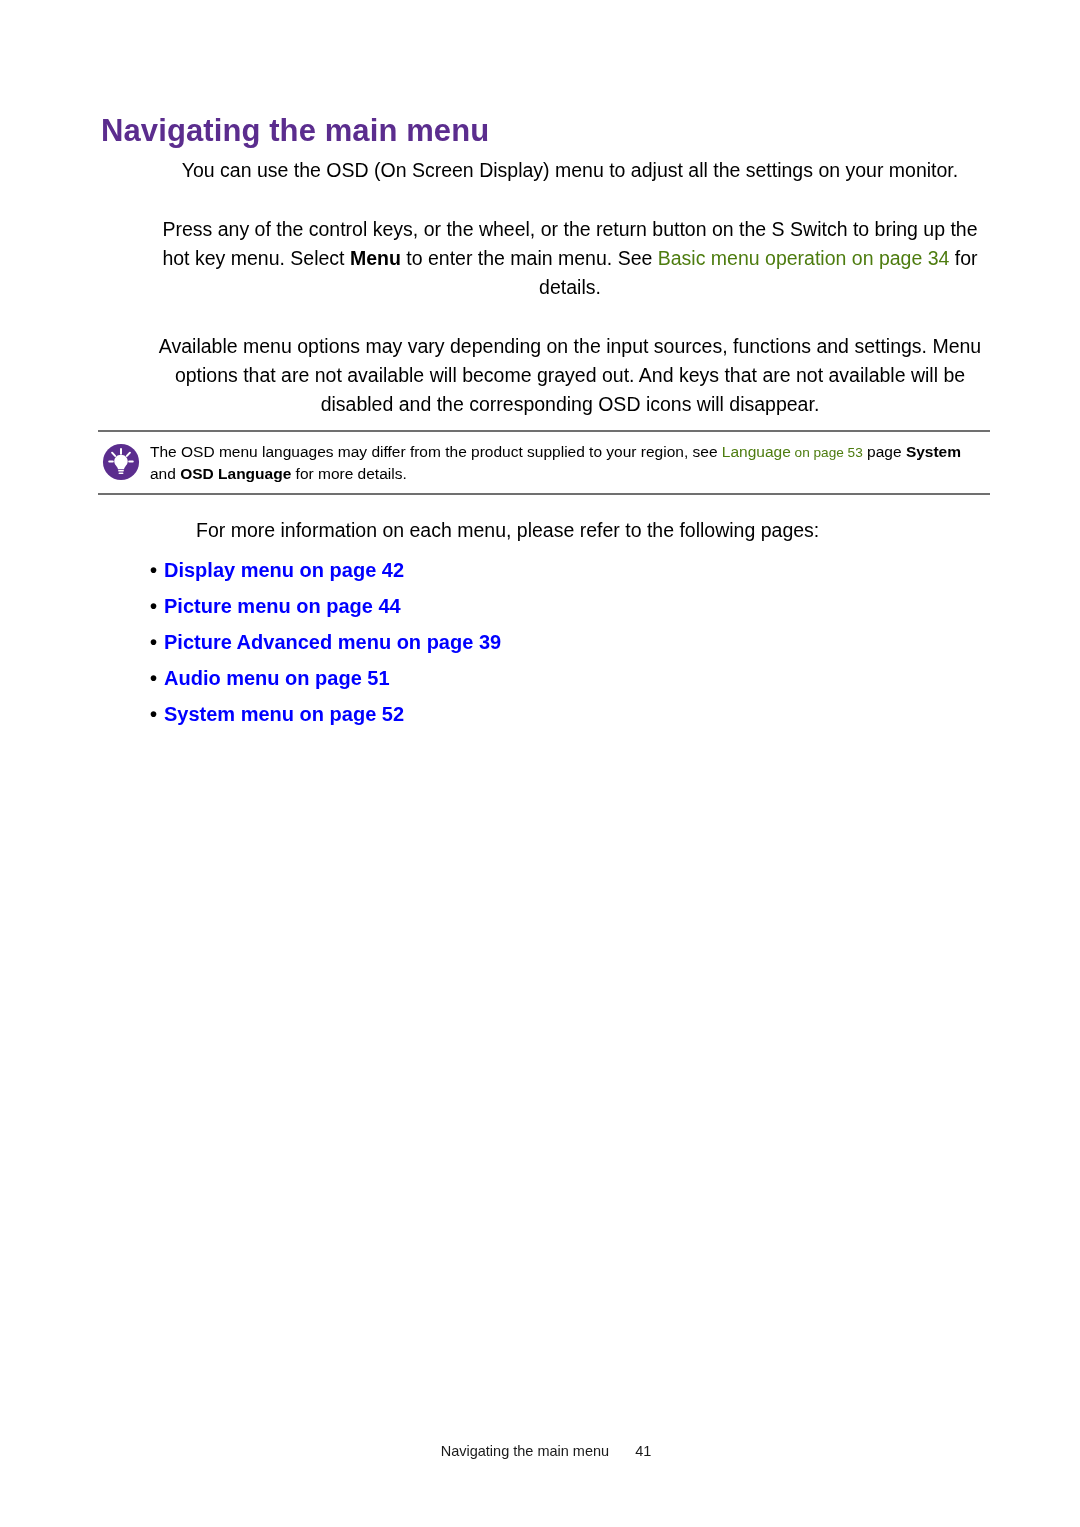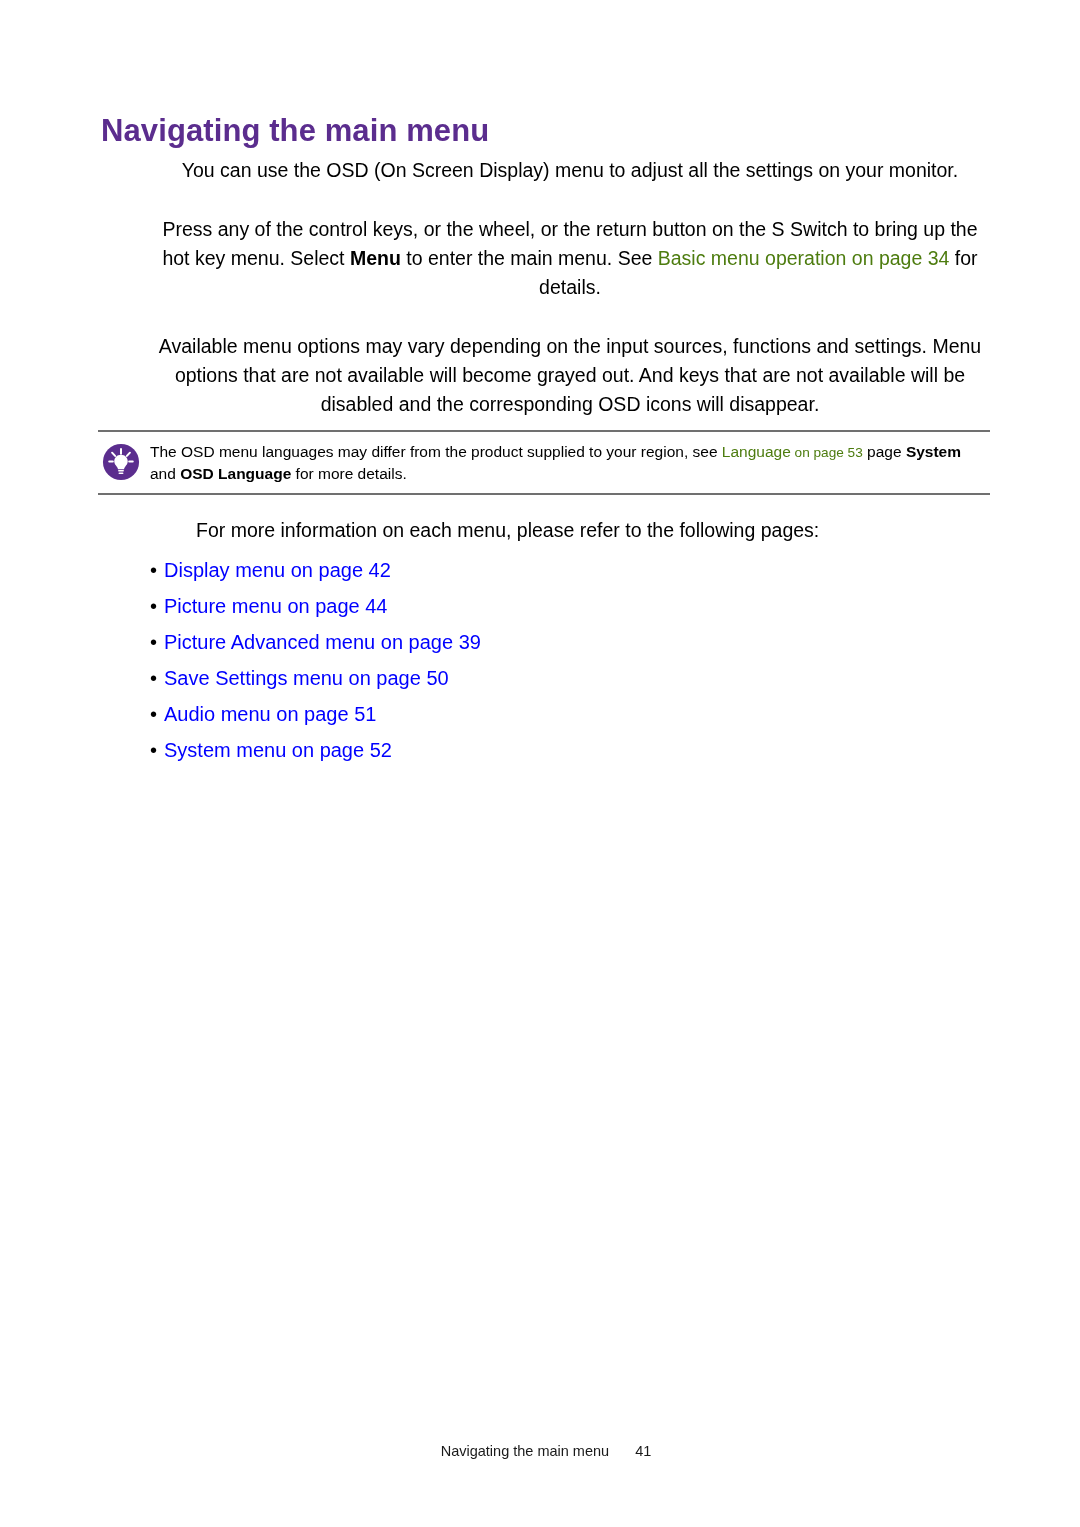--- a/index.html
+++ b/index.html
@@ -104,20 +104,21 @@
   }
 
   
   .bullets {
     position: absolute;
     left: 150px;
     top: 552px;
     margin: 0;
     padding: 0;
     list-style: none;
+    font-weight: bold;
   }
   .bullets li {
     font-size: 20px;
     line-height: 36px;
     height: 36px;
     white-space: nowrap;
   }
   .bullet-dot {
     color: #000000;
     display: inline-block;
@@ -195,23 +196,20 @@
     <li>
       <span class="bullet-dot">•</span><a href="#">Display menu on page 42</a>
     </li>
     <li>
       <span class="bullet-dot">•</span><a href="#">Picture menu on page 44</a>
     </li>
     <li>
       <span class="bullet-dot">•</span><a href="#">Picture Advanced menu on page 39</a>
     </li>
     <li>
-      <span class="bullet-dot">•</span><a href="#">Save Settings menu on page 50</a>
-    </li>
-    <li>
       <span class="bullet-dot">•</span><a href="#">Audio menu on page 51</a>
     </li>
     <li>
       <span class="bullet-dot">•</span><a href="#">System menu on page 52</a>
     </li>
   </ul>
 
   <div class="footer">
     <span class="ftr-title">Navigating the main menu</span><span>41</span>
   </div>

